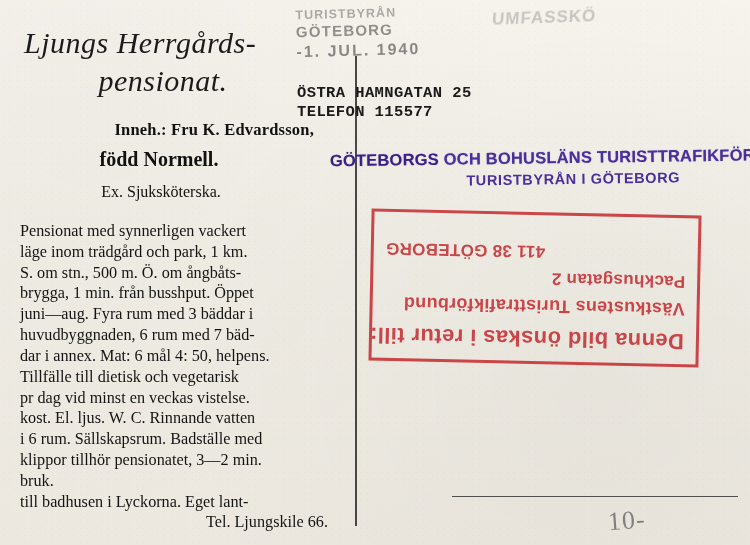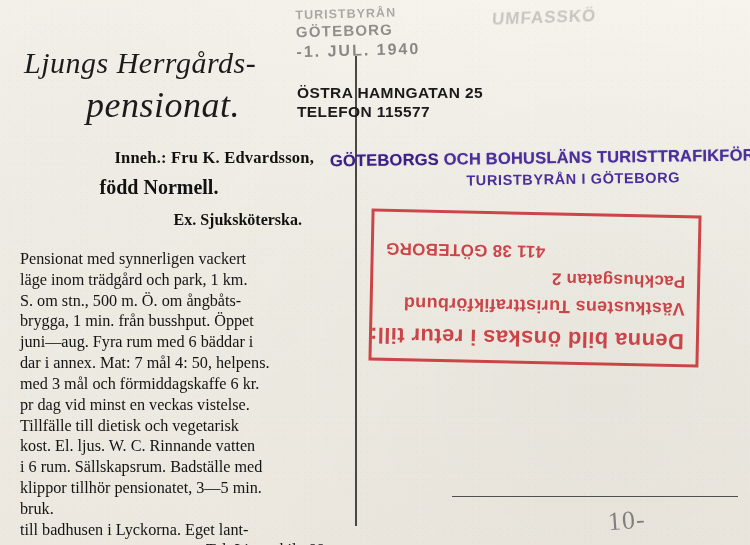--- a/index.html
+++ b/index.html
@@ -37,36 +37,36 @@
     background-position: 0 0, 3px 5px;
   }
 
   
   .left-col {
     position: absolute;
     left: 0;
     top: 0;
     width: 348px;
     height: 399px;
-    padding: 30px 12px 0 20px;
+    padding: 10px 12px 0 20px;
     box-sizing: border-box;
   }
   .title-line1 {
     font-family: "Liberation Serif", serif;
     font-style: italic;
     font-size: 30px;
     color: #1b1b1b;
     letter-spacing: 0.5px;
     white-space: nowrap;
     margin: 16px 0 0 4px;
   }
   .title-line2 {
     font-family: "Liberation Serif", serif;
     font-style: italic;
-    font-size: 36px;
+    font-size: 30px;
     color: #1b1b1b;
     letter-spacing: 0.5px;
     text-align: center;
     margin: 4px 30px 0 0;
   }
   .innehav {
     text-align: right;
     font-weight: bold;
     font-size: 16.5px;
     color: #111;
@@ -74,22 +74,22 @@
     letter-spacing: 0.2px;
   }
   .fodd {
     text-align: center;
     font-weight: bold;
     font-size: 20px;
     color: #111;
     margin: 8px 38px 0 0;
   }
   .ex {
-    text-align: right;
-    font-weight: bold;
+    text-align: center;
+    font-weight: normal;
     font-size: 16px;
     color: #111;
     margin: 12px 34px 0 0;
   }
   .body-text {
     margin: 20px 2px 0 0;
     font-size: 16.2px;
     line-height: 1.285;
     color: #141414;
     text-align: left;
@@ -124,21 +124,21 @@
     height: 1.3px;
     background: #2a2a2a;
     opacity: 0.8;
   }
 
   
   .addr-block {
     position: absolute;
     left: 297px;
     top: 84px;
-    font-family: Liberation Sans, sans-serif;
+    font-family: Liberation Mono, monospace;
     font-weight: bold;
     font-size: 15.5px;
     line-height: 1.22;
     color: #1a1a1a;
     letter-spacing: 0.4px;
   }
 
   
   .datestamp {
     position: absolute;
@@ -277,28 +277,28 @@
     <div class="title-line2">pensionat.</div>
     <div class="innehav">Inneh.: Fru K. Edvardsson,</div>
     <div class="fodd">född Normell.</div>
     <div class="ex">Ex. Sjuksköterska.</div>
 
     <div class="body-text">
       <span class="ln">Pensionat med synnerligen vackert</span>
       <span class="ln">läge inom trädgård och park, 1 km.</span>
       <span class="ln">S. om stn., 500 m. Ö. om ångbåts-</span>
       <span class="ln">brygga, 1 min. från busshput.   Öppet</span>
-      <span class="ln">juni—aug. Fyra rum med 6 bäddar i</span>
-      <span class="ln">dar i annex. Mat: 7 mål 4: 50, helpens.</span>
-      <span class="ln">med 3 mål och förmiddagskaffe 6 kr.</span>
+      <span class="ln">juni—aug. Fyra rum med 3 bäddar i</span>
+      <span class="ln">huvudbyggnaden, 6 rum med 7 bäd-</span>
+      <span class="ln">dar i annex. Mat: 6 mål 4: 50, helpens.</span>
+      <span class="ln">Tillfälle till dietisk och vegetarisk</span>
       <span class="ln">pr dag vid minst en veckas vistelse.</span>
-      <span class="ln">Tillfälle till dietisk och vegetarisk</span>
       <span class="ln">kost. El. ljus. W. C. Rinnande vatten</span>
       <span class="ln">i 6 rum. Sällskapsrum. Badställe med</span>
-      <span class="ln">klippor tillhör pensionatet, 3—5 min.</span>
+      <span class="ln">klippor tillhör pensionatet, 3—2 min.</span>
       <span class="ln bruk">bruk.</span>
       <span class="ln">till badhusen i Lyckorna. Eget lant-</span>
       <span class="ln last">Tel. Ljungskile 66.</span>
     </div>
   </div>
 
   <div class="divider"></div>
 
   <div class="addr-line"></div>
 

